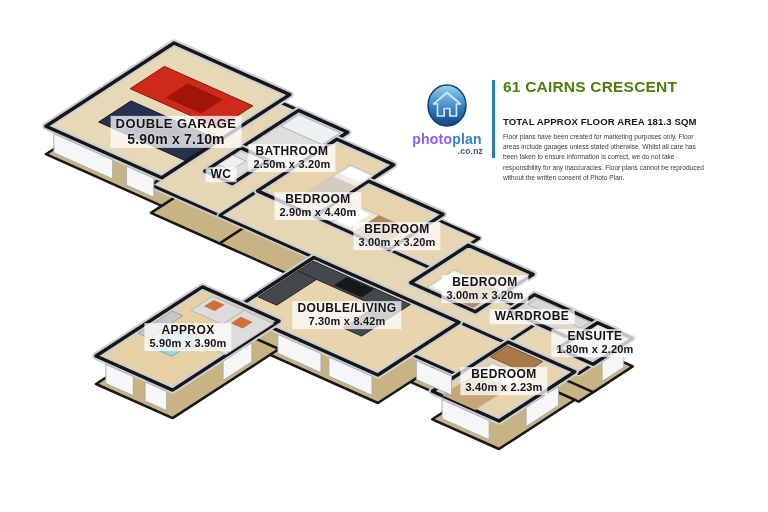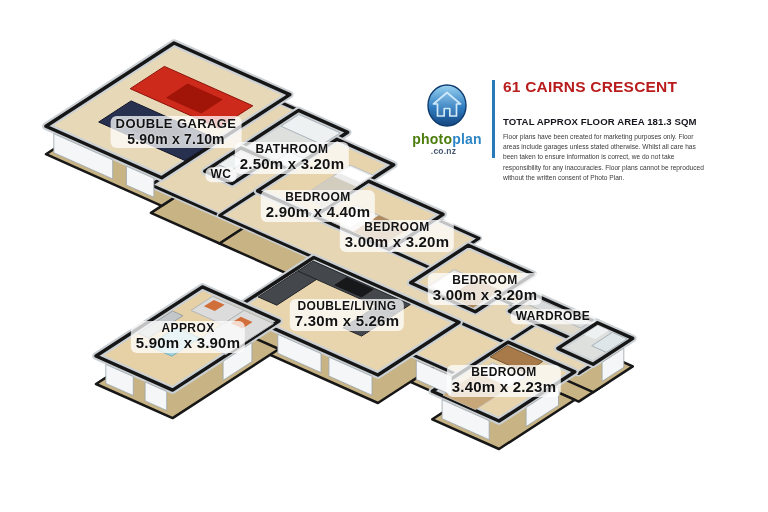--- a/index.html
+++ b/index.html
@@ -4,40 +4,40 @@
 <style>
   html,body{margin:0;padding:0;background:#ffffff;}
   #stage{
     position:relative;width:768px;height:512px;background:#ffffff;overflow:hidden;
     font-family:"Liberation Sans", sans-serif;
   }
   #plan-svg{position:absolute;left:0;top:0;}
   
   .room-label{
     position:absolute;transform:translate(-50%,-50%);
-    background:rgba(255,255,255,0.74);border-radius:6px;
+    background:rgba(255,255,255,0.74);border-radius:0;
     padding:1px 5px;text-align:center;color:#121212;font-weight:bold;
     line-height:1.12;white-space:nowrap;text-shadow:0 0 2px rgba(255,255,255,0.9);
   }
   .room-label .rn{display:block;font-size:12px;letter-spacing:0.4px;}
-  .room-label .rd{display:block;font-size:15px;letter-spacing:0.2px;}
+  .room-label .rd{display:block;font-size:11px;letter-spacing:0.2px;}
   .room-label .rd:empty{display:none;}
   .room-label.lg .rn{font-size:13px;}
   .room-label.lg .rd{font-size:14px;}
   
   #logo{position:absolute;left:404px;top:84px;width:86px;text-align:center;}
   #logo svg{display:block;margin:0 auto;}
   #brand-line{font-size:14px;font-weight:bold;letter-spacing:0.2px;margin-top:3px;}
-  #brand-photo{color:#4d7c0f;}
+  #brand-photo{color:#8b5cf6;}
   #brand-plan{color:#2e86c6;}
   #brand-domain{display:block;font-size:8.5px;font-weight:bold;color:#45566e;
-    padding-right:7px;margin-top:-1px;}
+    text-align:right;padding-right:7px;margin-top:-1px;}
   #divider{position:absolute;left:492px;top:80px;width:3px;height:78px;background:#2779b8;}
   #title-block{position:absolute;left:503px;top:78px;width:216px;}
-  #address{font-size:15.5px;font-weight:bold;color:#b91c1c;letter-spacing:0.2px;}
+  #address{font-size:15.5px;font-weight:bold;color:#4d7c0f;letter-spacing:0.2px;}
   #floor-area{font-size:9.6px;font-weight:bold;color:#15151e;margin-top:20px;letter-spacing:0.1px;}
   #disclaimer{font-size:6.6px;color:#3a3a3a;line-height:1.55;margin-top:5px;width:208px;}
 </style>
 </head>
 <body>
 
 <div id="stage">
 
   <svg id="plan-svg" width="768" height="512" viewBox="0 0 768 512">
       <polygon points="279.0,129.7 347.7,160.3 219.6,243.5 150.9,212.9" fill="#c8b384" stroke="#171717" stroke-width="2.5" stroke-linejoin="round"></polygon>
@@ -167,35 +167,39 @@
     <span class="rd">2.90m x 4.40m</span>
   </div>
   <div class="room-label" style="left:397px;top:236px">
     <span class="rn">BEDROOM</span>
     <span class="rd">3.00m x 3.20m</span>
   </div>
   <div class="room-label" style="left:485px;top:289px">
     <span class="rn">BEDROOM</span>
     <span class="rd">3.00m x 3.20m</span>
   </div>
-  <div class="room-label" style="left:553px;top:317px">
+  <div class="room-label" style="left:532px;top:317px">
     <span class="rn">WARDROBE</span>
 
+  </div>
+  <div class="room-label" style="left:595px;top:343px">
+    <span class="rn">ENSUITE</span>
+    <span class="rd">1.80m x 2.20m</span>
   </div>
   <div class="room-label" style="left:504px;top:381px">
     <span class="rn">BEDROOM</span>
     <span class="rd">3.40m x 2.23m</span>
   </div>
   <div class="room-label" style="left:188px;top:337px">
     <span class="rn">APPROX</span>
     <span class="rd">5.90m x 3.90m</span>
   </div>
   <div class="room-label" style="left:347px;top:315px">
     <span class="rn">DOUBLE/LIVING</span>
-    <span class="rd">7.30m x 5.26m</span>
+    <span class="rd">7.30m x 8.42m</span>
   </div>
 
   <div id="logo">
     <svg width="42" height="44" viewBox="0 0 42 44">
       <defs>
         <linearGradient id="lg1" x1="0" y1="0" x2="0" y2="1">
           <stop offset="0" stop-color="#9ad3f2"></stop>
           <stop offset="0.55" stop-color="#2f7cc0"></stop>
           <stop offset="1" stop-color="#14467f"></stop>
         </linearGradient>

